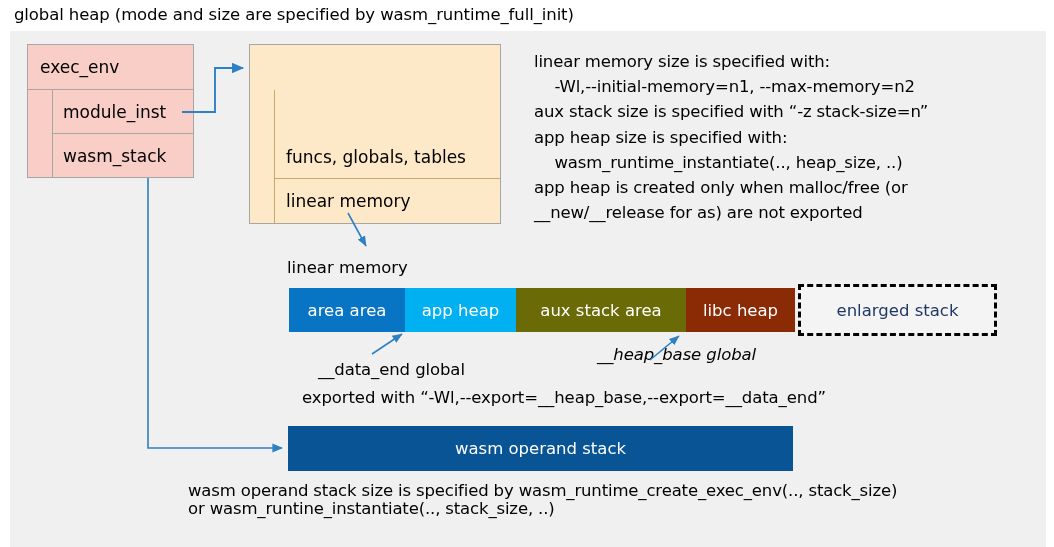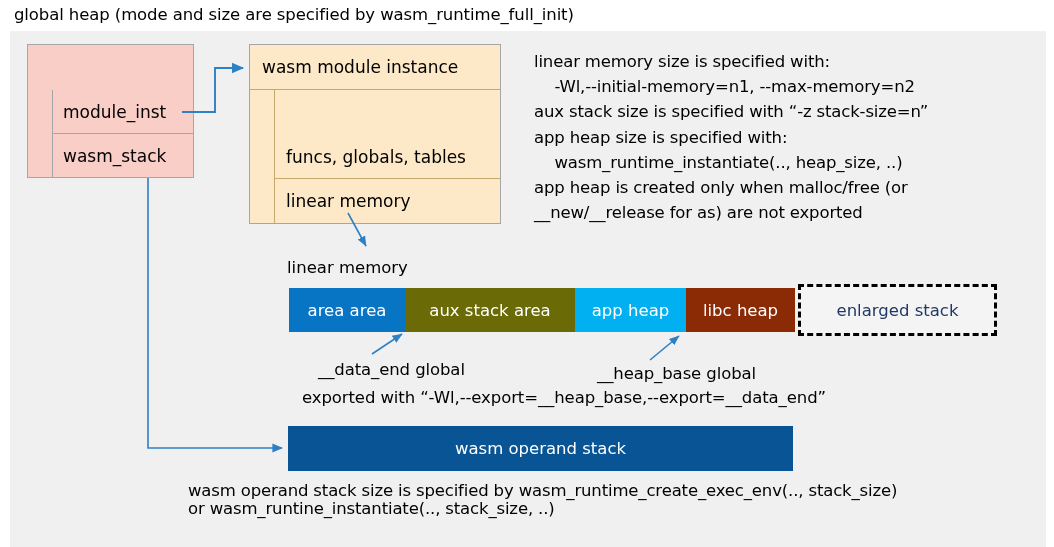--- a/index.html
+++ b/index.html
@@ -186,21 +186,21 @@
 
   
   .anno {
     position: absolute;
     font-size: 16.5px;
     color: #000;
     white-space: nowrap;
     letter-spacing: -0.1px;
   }
   #anno-data-end  { left: 318px; top: 360px; }
-  #anno-heap-base { left: 597px; top: 364px; }
+  #anno-heap-base { left: 597px; top: 345px; font-style: italic; }
   #anno-exported  { left: 302px; top: 388px; }
 
   #bottom-note {
     position: absolute;
     left: 188px;
     top: 482px;
     font-size: 16.5px;
     line-height: 18px;
     color: #000;
     white-space: pre;
@@ -216,45 +216,45 @@
   }
 </style>
 </head>
 <body>
 
 <div id="diagram-title">global heap (mode and size are specified by wasm_runtime_full_init)</div>
 
 <div id="canvas-panel" style="background: rgb(240, 240, 240);"></div>
 
 <div class="struct-box" id="exec-env-box" style="background: rgb(249, 206, 198);">
+  <div class="struct-row" id="exec-env-header">exec_env</div>
   <div id="exec-env-indent"></div>
   <div class="struct-row" id="row-module-inst">module_inst</div>
   <div class="struct-row" id="row-wasm-stack">wasm_stack</div>
 </div>
 
 <div class="struct-box" id="wmi-box" style="background: rgb(253, 233, 200);">
-  <div class="struct-row" id="wmi-header">wasm module instance</div>
   <div id="wmi-indent"></div>
   <div class="struct-row" id="row-funcs">funcs, globals, tables</div>
   <div class="struct-row" id="row-linear-memory">linear memory</div>
 </div>
 
 <div id="notes-block">linear memory size is specified with:
     -Wl,--initial-memory=n1, --max-memory=n2
 aux stack size is specified with “-z stack-size=n”
 app heap size is specified with:
     wasm_runtime_instantiate(.., heap_size, ..)
 app heap is created only when malloc/free (or
 __new/__release for as) are not exported</div>
 
 <div id="linear-memory-label">linear memory</div>
 <div id="memory-bar">
     <div class="mem-seg" style="width: 116px; background: rgb(8, 116, 196); color: rgb(255, 255, 255);">area area</div>
+    <div class="mem-seg" style="width: 111px; background: rgb(0, 176, 240); color: rgb(255, 255, 255);">app heap</div>
     <div class="mem-seg" style="width: 170px; background: rgb(106, 106, 6); color: rgb(255, 255, 255);">aux stack area</div>
-    <div class="mem-seg" style="width: 111px; background: rgb(0, 176, 240); color: rgb(255, 255, 255);">app heap</div>
     <div class="mem-seg" style="width: 109px; background: rgb(139, 43, 6); color: rgb(255, 255, 255);">libc heap</div>
     <div class="mem-seg enlarged" style="width: 199px; color: rgb(31, 56, 100);">enlarged stack</div>
   </div>
 
 <div class="anno" id="anno-data-end">__data_end global</div>
 <div class="anno" id="anno-heap-base">__heap_base global</div>
 <div class="anno" id="anno-exported">exported with “-Wl,--export=__heap_base,--export=__data_end”</div>
 
 <div id="operand-stack-box" style="background: rgb(8, 84, 148);">wasm operand stack</div>
 

